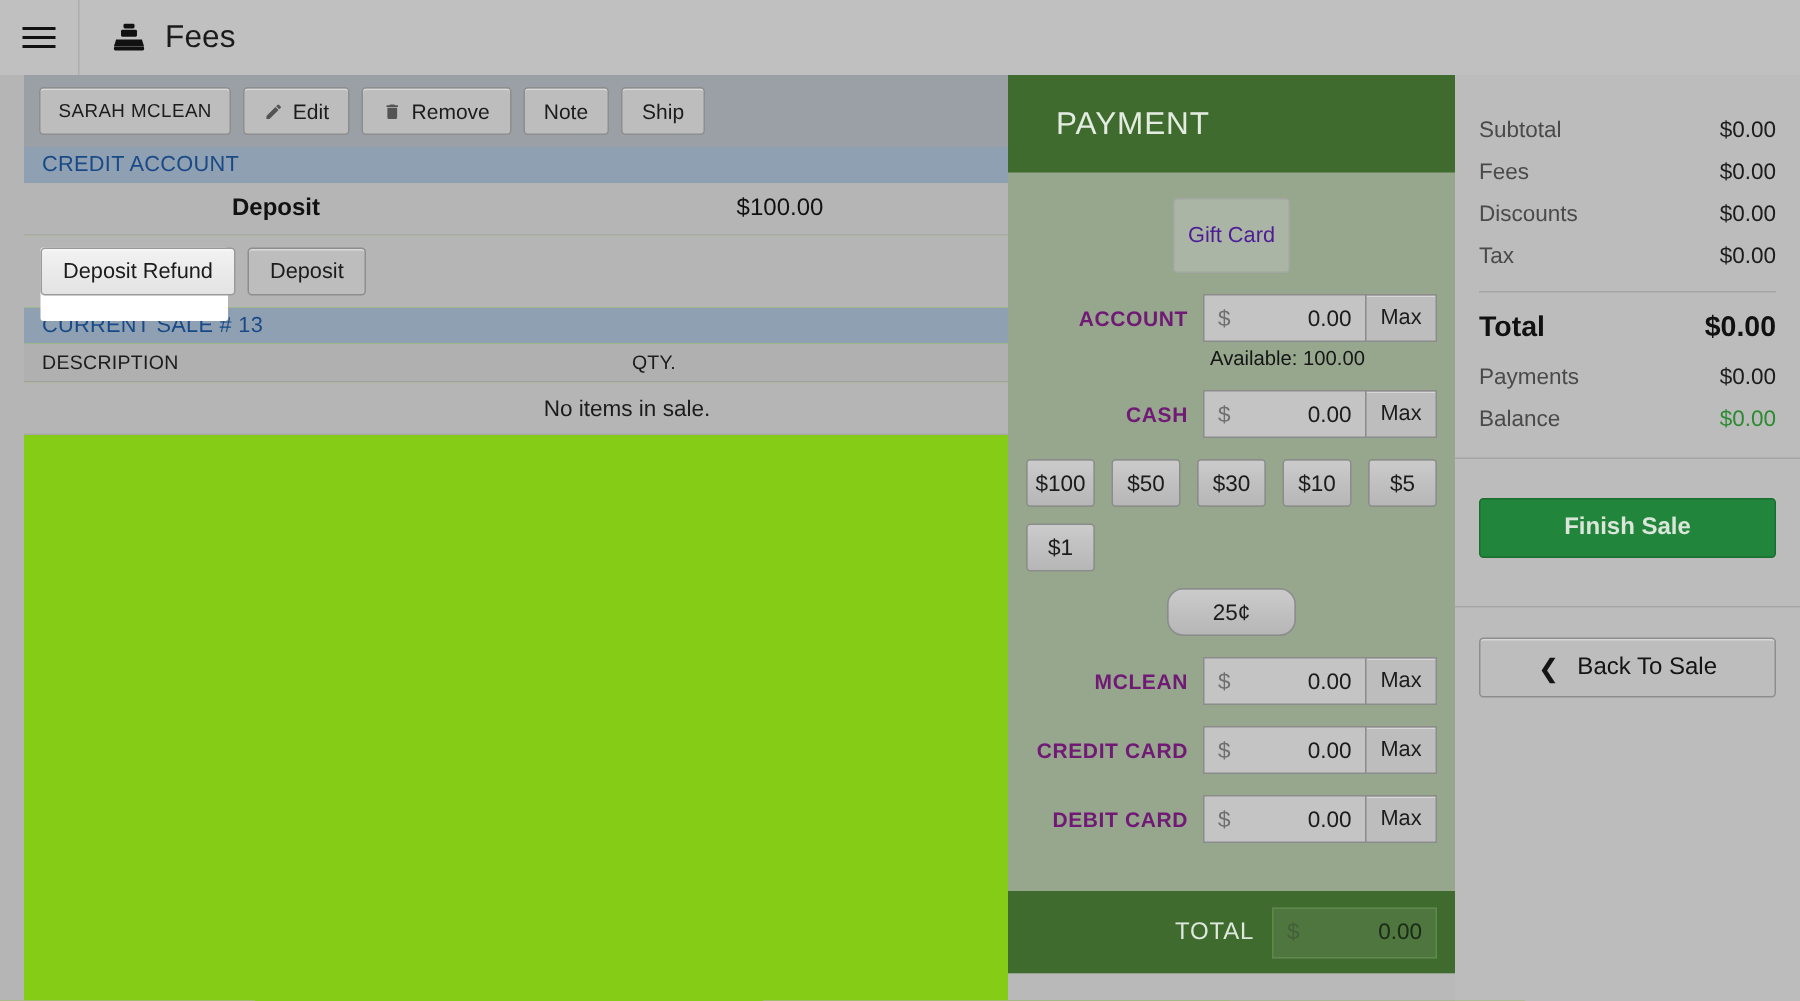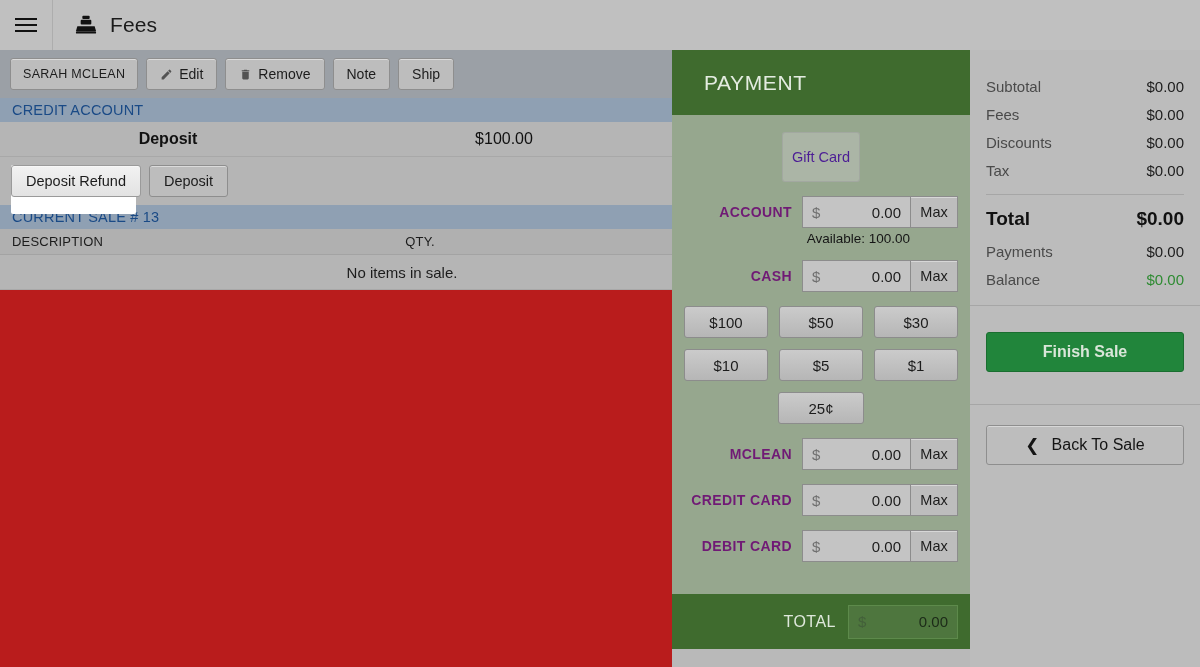--- a/index.html
+++ b/index.html
@@ -23,22 +23,22 @@
     gap: 4px; cursor: pointer;
   }
   .hamburger span { display: block; width: 22px; height: 2px; background: #111; }
   .topbar-divider { width: 1px; height: 50px; background: #adadad; }
   .app-title-group { display: flex; align-items: center; gap: 13px; padding-left: 22px; }
   .till-icon { width: 22px; height: 22px; display: block; }
   .app-title { font-size: 21px; color: #1b1b1b; letter-spacing: .1px; }
 
   
   .leftcol {
-    position: absolute; top: 50px; left: 0; width: 804px; height: 617px;
-    background: #b91c1c;
+    position: absolute; top: 50px; left: 16px; width: 804px; height: 617px;
+    background: #84cc16;
   }
   .toolbar {
     height: 48px; background: #9ba0a6;
     display: flex; align-items: center; gap: 8px; padding: 0 10px;
   }
   .tbtn {
     height: 32px; background: #bdbdbd;
     border: 1px solid #8e8e8e; border-radius: 3px;
     display: flex; align-items: center; justify-content: center; gap: 6px;
     padding: 0 13px; font-size: 14px; color: #1c1c1c; cursor: pointer;
@@ -133,30 +133,30 @@
     display: flex; align-items: center; justify-content: center;
     font-size: 14.5px; color: #1c1c1c; cursor: pointer;
     box-shadow: inset 0 1px 0 rgba(255,255,255,.4);
   }
   .available {
     text-align: right; padding-right: 60px; margin-top: 3px;
     font-size: 13.5px; color: #151515;
   }
 
   .denoms { margin-top: 14px; padding: 0 12px; }
-  .denom-grid { display: grid; grid-template-columns: repeat(3, 1fr); gap: 11px; }
+  .denom-grid { display: grid; grid-template-columns: repeat(5, 1fr); gap: 11px; }
   .denom {
     height: 32px;
     background: linear-gradient(#cbcbcb, #b6b6b6);
     border: 1px solid #8c8c8c; border-radius: 3px;
     display: flex; align-items: center; justify-content: center;
     font-size: 15px; color: #1c1c1c; cursor: pointer;
   }
   .denom-last { display: flex; justify-content: center; margin-top: 11px; }
-  .denom-last .denom { width: 31.5%; }
+  .denom-last .denom { width: 31.5%; border-radius: 11px; }
 
   .pay-total-bar {
     position: absolute; left: 0; bottom: 18px; width: 298px; height: 55px;
     background: #3f6b2e; display: flex; align-items: center; justify-content: flex-end;
     padding-right: 12px;
   }
   .pay-total-label { font-size: 16px; color: #dfe8dc; letter-spacing: .5px; margin-right: 12px; }
   .pay-total-field {
     width: 110px; height: 34px;
     background: rgba(255,255,255,.08); border: 1px solid #5d8a4b;

